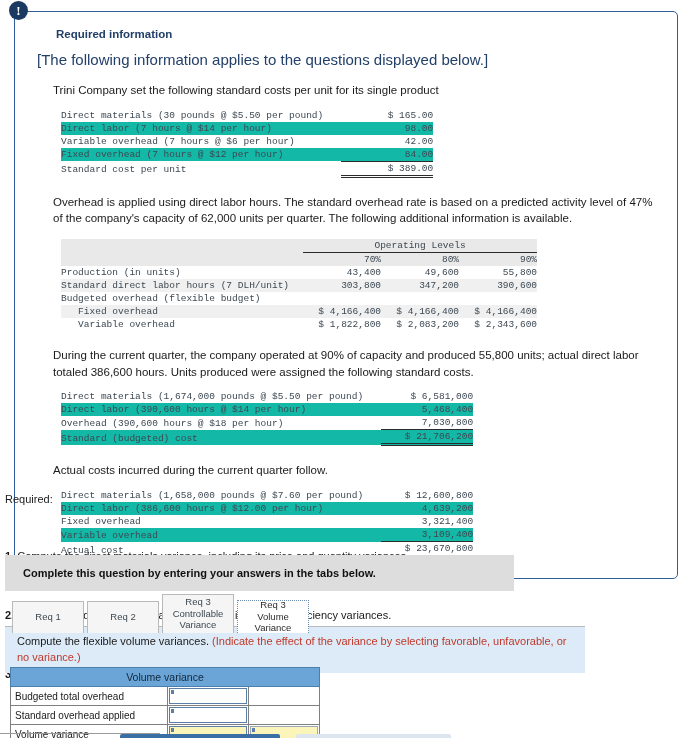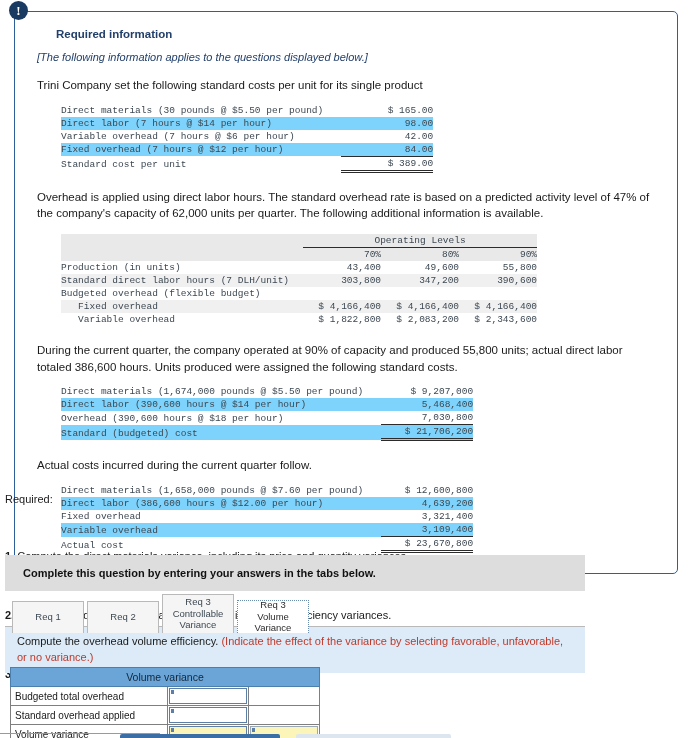--- a/index.html
+++ b/index.html
@@ -47,47 +47,46 @@
     font-family: "Liberation Serif", serif;
   }
   h1.req-title {
     margin: 0 0 11px 0;
     font-size: 11.5px;
     font-weight: bold;
     color: #23406b;
     padding-left: 19px;
   }
   .italic-note {
-    font-style: italic;
-    font-size: 11px;
+    font-size: 15px;
     color: #23406b;
     margin: 0 0 14px 0;
   }
   .para {
     font-size: 11.5px;
     color: #1a1a1a;
-    margin: 0 0 10px 0;
+    margin: 0 0 10px 16px;
     line-height: 1.45;
   }
   .para.spaced { margin-top: 16px; }
 
   
   .mono-table {
     font-family: "Liberation Mono", "DejaVu Sans Mono", monospace;
     font-size: 9.5px;
     color: #3d4852;
     border-collapse: collapse;
     margin: 8px 0 6px 24px;
   }
   .mono-table td {
     padding: 1px 0;
     white-space: pre;
     vertical-align: bottom;
   }
-  .mono-table tr.shade { background: #7dd3fc; }
+  .mono-table tr.shade { background: #14b8a6; }
   .mono-table td.lbl { padding-right: 18px; }
   .mono-table td.num {
     text-align: right;
     min-width: 78px;
     padding-left: 14px;
   }
   tr.total td.num { border-top: 1px solid #2b2b2b; }
   tr.total-dbl td.num {
     border-bottom: 3px double #2b2b2b;
   }
@@ -129,21 +128,21 @@
     color: #1a1a1a;
   }
   .required-block .rq-head { font-weight: normal; margin-bottom: 1px; }
   .required-block .rq-line { margin-bottom: 1px; line-height: 1.35; margin-top: 44px; }
   .required-block .rq-line b { font-weight: bold; }
 
   
   .grey-bar {
     position: absolute;
     left: 5px;
-    width: 580px;
+    width: 509px;
     background: #dddddd;
     padding: 12px 0 12px 18px;
     box-sizing: border-box;
     font-size: 11px;
     font-weight: bold;
     color: #111111;
   }
 
   
   .tabs {
@@ -377,21 +376,21 @@
         </tbody>
       </table>
     </div>
 
     <div class="para spaced">During the current quarter, the company operated at 90% of capacity and produced 55,800 units; actual direct labor totaled 386,600 hours. Units produced were assigned the following standard costs.</div>
 
     <table class="mono-table">
       <tbody>
         <tr>
           <td class="lbl">Direct materials (1,674,000 pounds @ $5.50 per pound)</td>
-          <td class="num">$ 9,207,000</td>
+          <td class="num">$ 6,581,000</td>
         </tr>
         <tr class="shade">
           <td class="lbl">Direct labor (390,600 hours @ $14 per hour)</td>
           <td class="num">5,468,400</td>
         </tr>
         <tr>
           <td class="lbl">Overhead (390,600 hours @ $18 per hour)</td>
           <td class="num">7,030,800</td>
         </tr>
         <tr class="total total-dbl shade">
@@ -458,21 +457,21 @@
     </div>
     <div class="tab tall" style="height:32px;">
       <span>Req 3 Controllable Variance</span>
     </div>
     <div class="tab active" style="height:33px;">
       <span>Req 3 Volume Variance</span>
     </div>
   </div>
 
   <div class="blue-bar" style="top:627px;">
-    <span>Compute the overhead volume efficiency.</span>
+    <span>Compute the flexible volume variances.</span>
     <span class="red">(Indicate the effect of the variance by selecting favorable, unfavorable, or no variance.)</span>
   </div>
 
   <table class="ans-table" style="top:667px;">
     <tbody>
       <tr>
         <th class="hdr" colspan="3">Volume variance</th>
       </tr>
       <tr>
         <td class="lbl">Budgeted total overhead</td>

